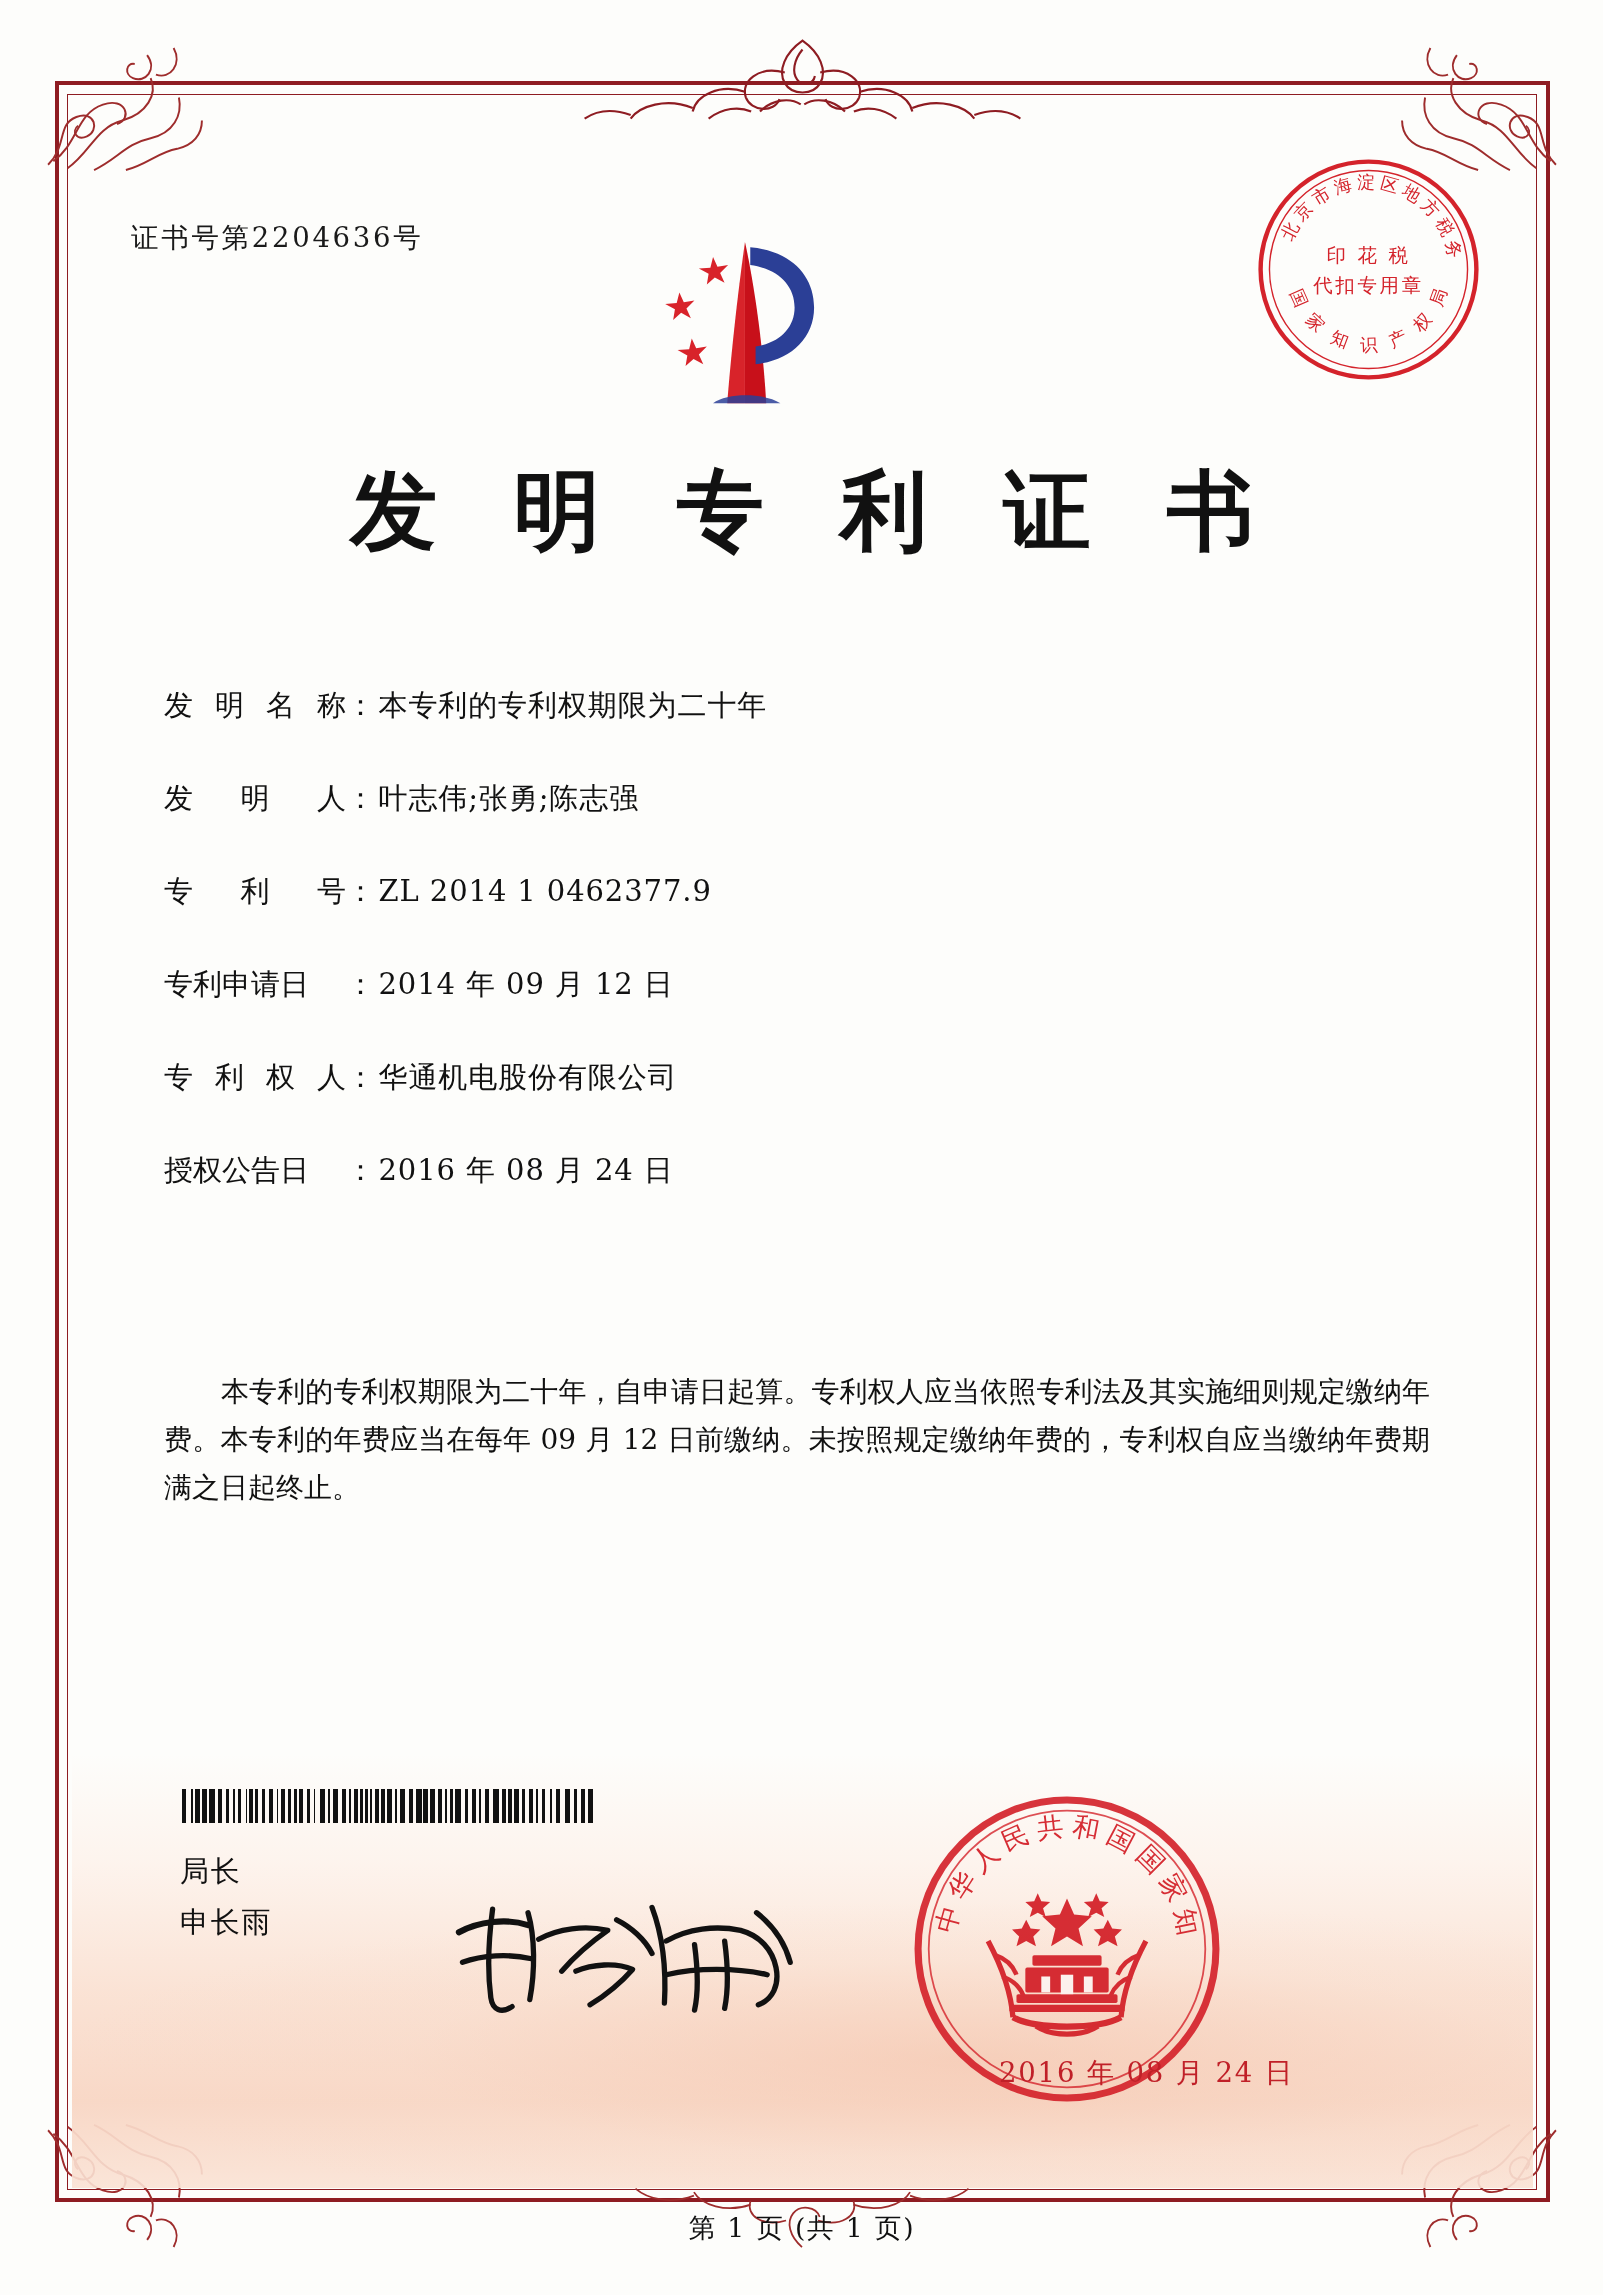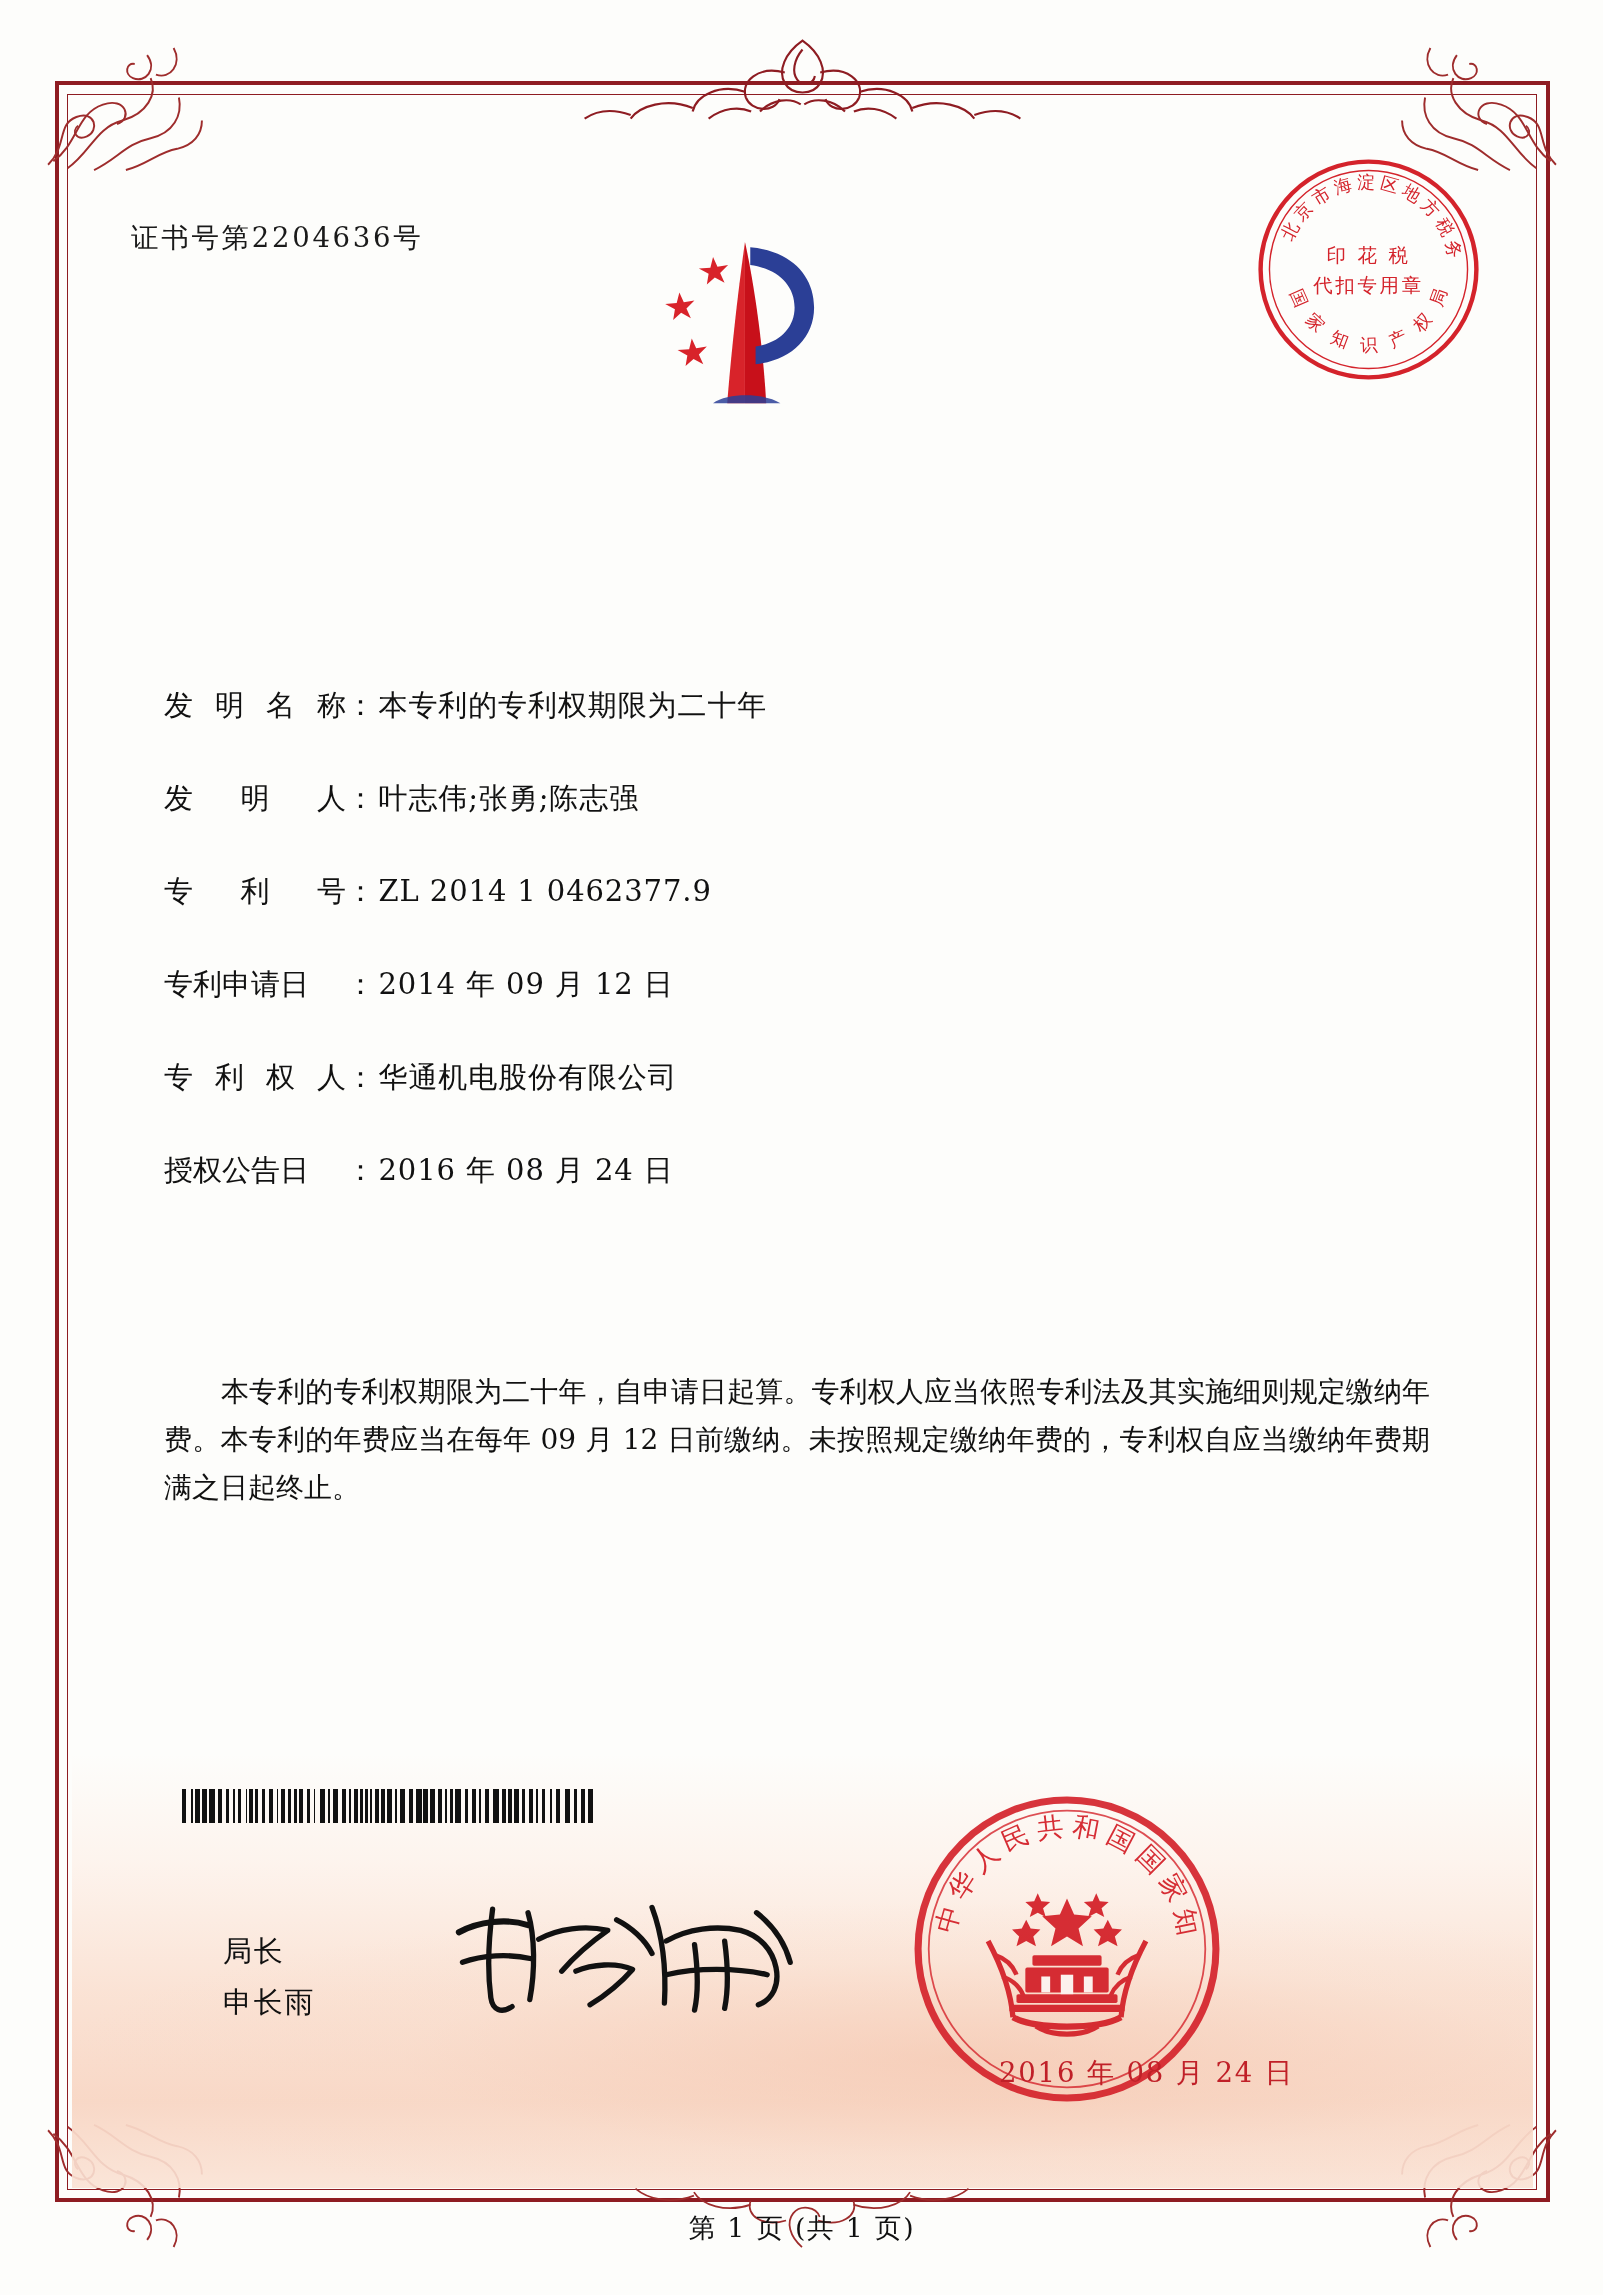--- a/index.html
+++ b/index.html
@@ -202,26 +202,25 @@
   .barcode i {
     display: block;
     background: #111;
     height: 100%;
   }
 
   
   .sig-labels {
     position: absolute;
     left: 180px;
-    top: 1926px;
+    top: 1846px;
     font-size: 29px;
     line-height: 51px;
     color: #111;
     letter-spacing: 1.8px;
-    margin-left: 43px;
   }
   .signature {
     position: absolute;
     left: 443px;
     top: 1886px;
     width: 372px;
     height: 142px;
   }
   .signature svg { width: 100%; height: 100%; display: block; }
 
@@ -370,20 +369,21 @@
         <textPath href="#arcTop" startOffset="11%">北京市海淀区地方税务局</textPath>
       </text>
       <text font-size="20" fill="#d4232b" font-family="'DejaVu Sans',sans-serif" letter-spacing="5">
         <textPath href="#arcBot" startOffset="9%">国 家 知 识 产 权 局</textPath>
       </text>
       <text x="134" y="126" text-anchor="middle" font-size="22" fill="#d4232b" font-family="'DejaVu Sans',sans-serif" letter-spacing="3">印 花 税</text>
       <text x="134" y="160" text-anchor="middle" font-size="22" fill="#d4232b" font-family="'DejaVu Sans',sans-serif" letter-spacing="3">代扣专用章</text>
     </svg>
   </div>
 
+  <div class="title">发 明 专 利 证 书</div>
 
   <div class="fields">
 
     <div class="field-row">
       <span class="field-label spread">
         <span>发</span>
         <span>明</span>
         <span>名</span>
         <span>称</span>
       </span>

